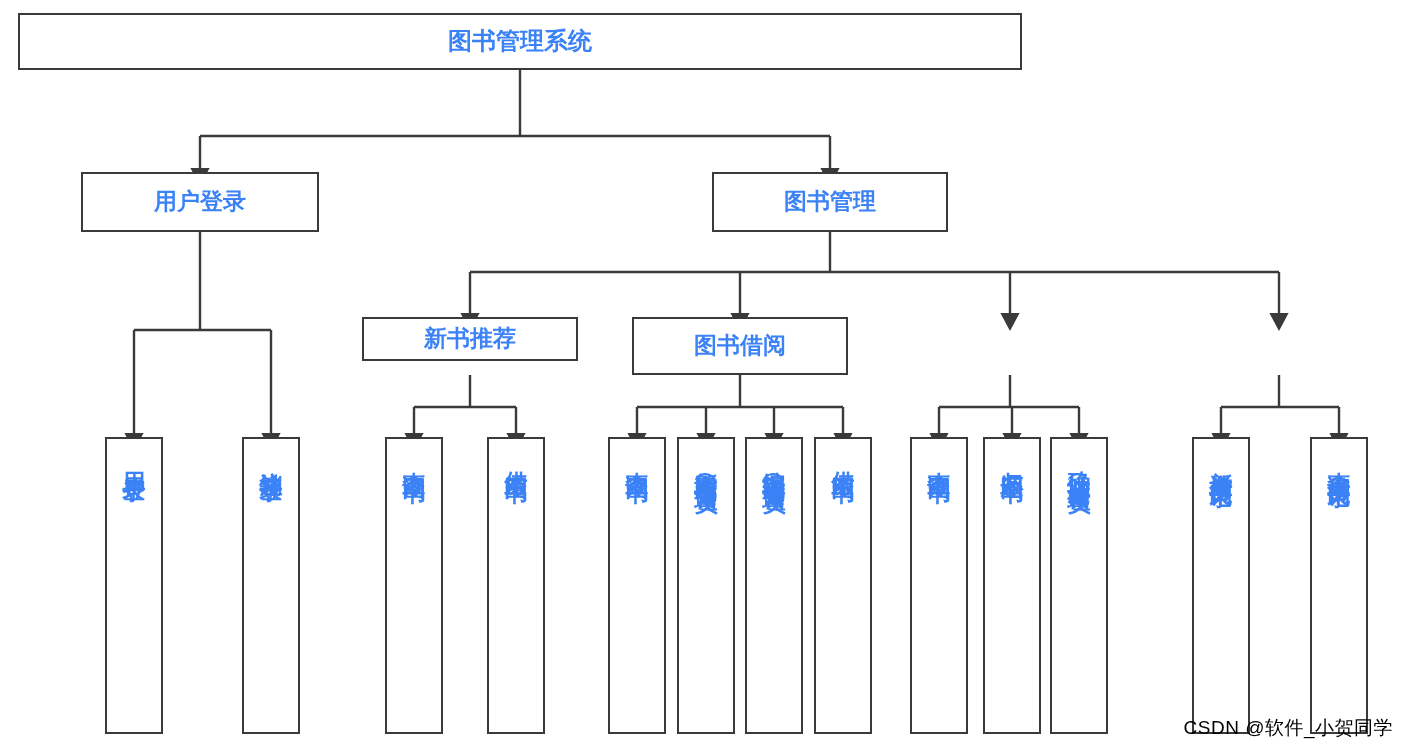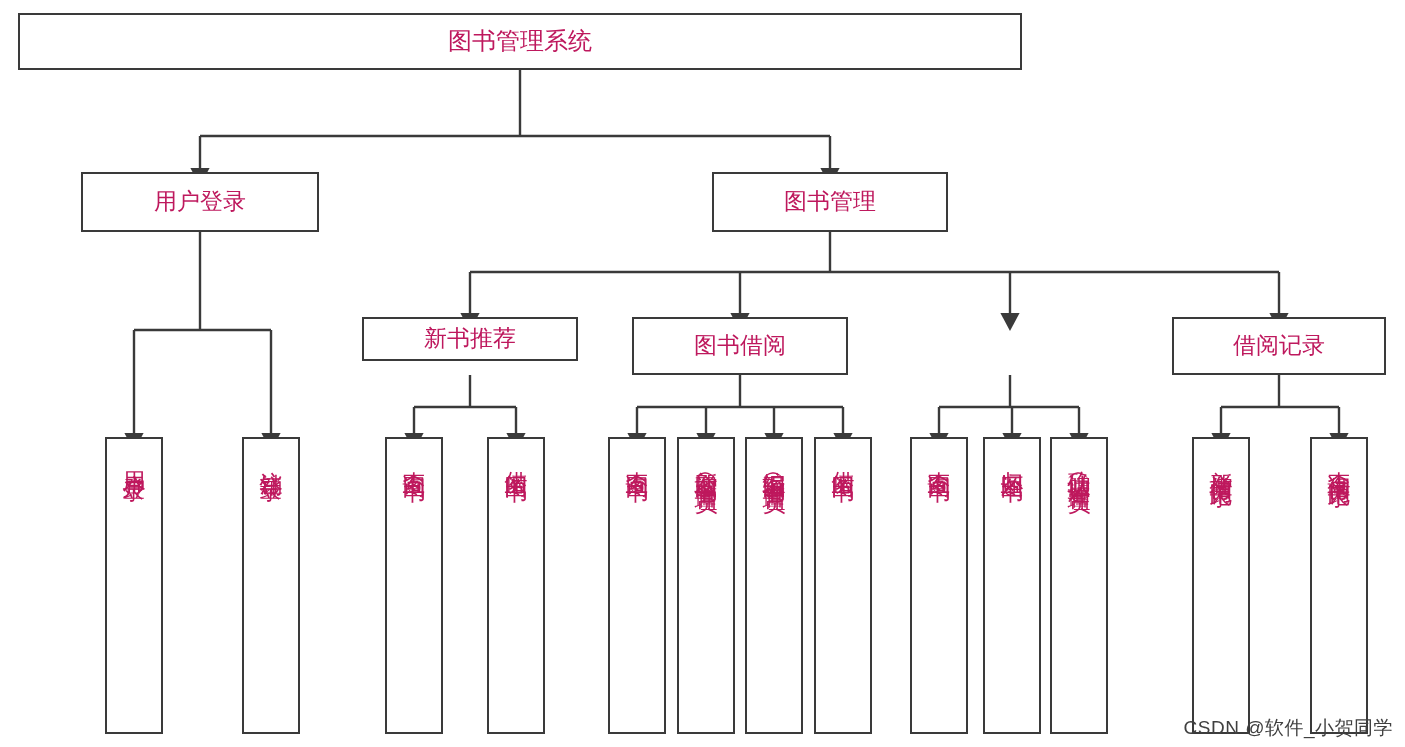--- a/index.html
+++ b/index.html
@@ -29,24 +29,25 @@
     position: absolute;
     box-sizing: border-box;
     background: #ffffff;
     border: 2px solid #3a3a3a;
     display: flex;
     align-items: center;
     justify-content: center;
     z-index: 2;
   }
   .node-label {
-    color: #be185d;
+    color: #3b82f6;
     text-align: left;
     line-height: 1.12;
     white-space: nowrap;
+    font-weight: bold;
   }
   .node.horizontal .node-label {
     font-size: 23px;
   }
   .node.root .node-label {
     font-size: 24px;
   }
   .node.vertical {
     align-items: flex-start;
     padding-top: 14px;
@@ -58,21 +59,21 @@
     letter-spacing: 3px;
     line-height: 1;
     display: block;
     margin: 0 auto;
   }
   #watermark {
     position: absolute;
     right: 12px;
     bottom: 6px;
     font-size: 19px;
-    color: #404040;
+    color: #000000;
     white-space: nowrap;
     z-index: 5;
     letter-spacing: 0.5px;
   }
 </style>
 </head>
 <body>
 
 <div id="canvas">
 
@@ -129,23 +130,20 @@
   <div class="node horizontal" style="left: 712px; top: 172px; width: 236px; height: 60px;">
     <span class="node-label">图书管理</span>
   </div>
 
   <div class="node horizontal" style="left: 362px; top: 317px; width: 216px; height: 44px;">
     <span class="node-label">新书推荐</span>
   </div>
   <div class="node horizontal" style="left: 632px; top: 317px; width: 216px; height: 58px;">
     <span class="node-label">图书借阅</span>
   </div>
-  <div class="node horizontal" style="left: 1172px; top: 317px; width: 214px; height: 58px;">
-    <span class="node-label">借阅记录</span>
-  </div>
 
   <div class="node vertical" style="left: 105px; top: 437px; width: 58px; height: 297px;">
     <span class="node-label">用户登录</span>
   </div>
   <div class="node vertical" style="left: 242px; top: 437px; width: 58px; height: 297px;">
     <span class="node-label">注销登录</span>
   </div>
   <div class="node vertical" style="left: 385px; top: 437px; width: 58px; height: 297px;">
     <span class="node-label">查询图书</span>
   </div>

